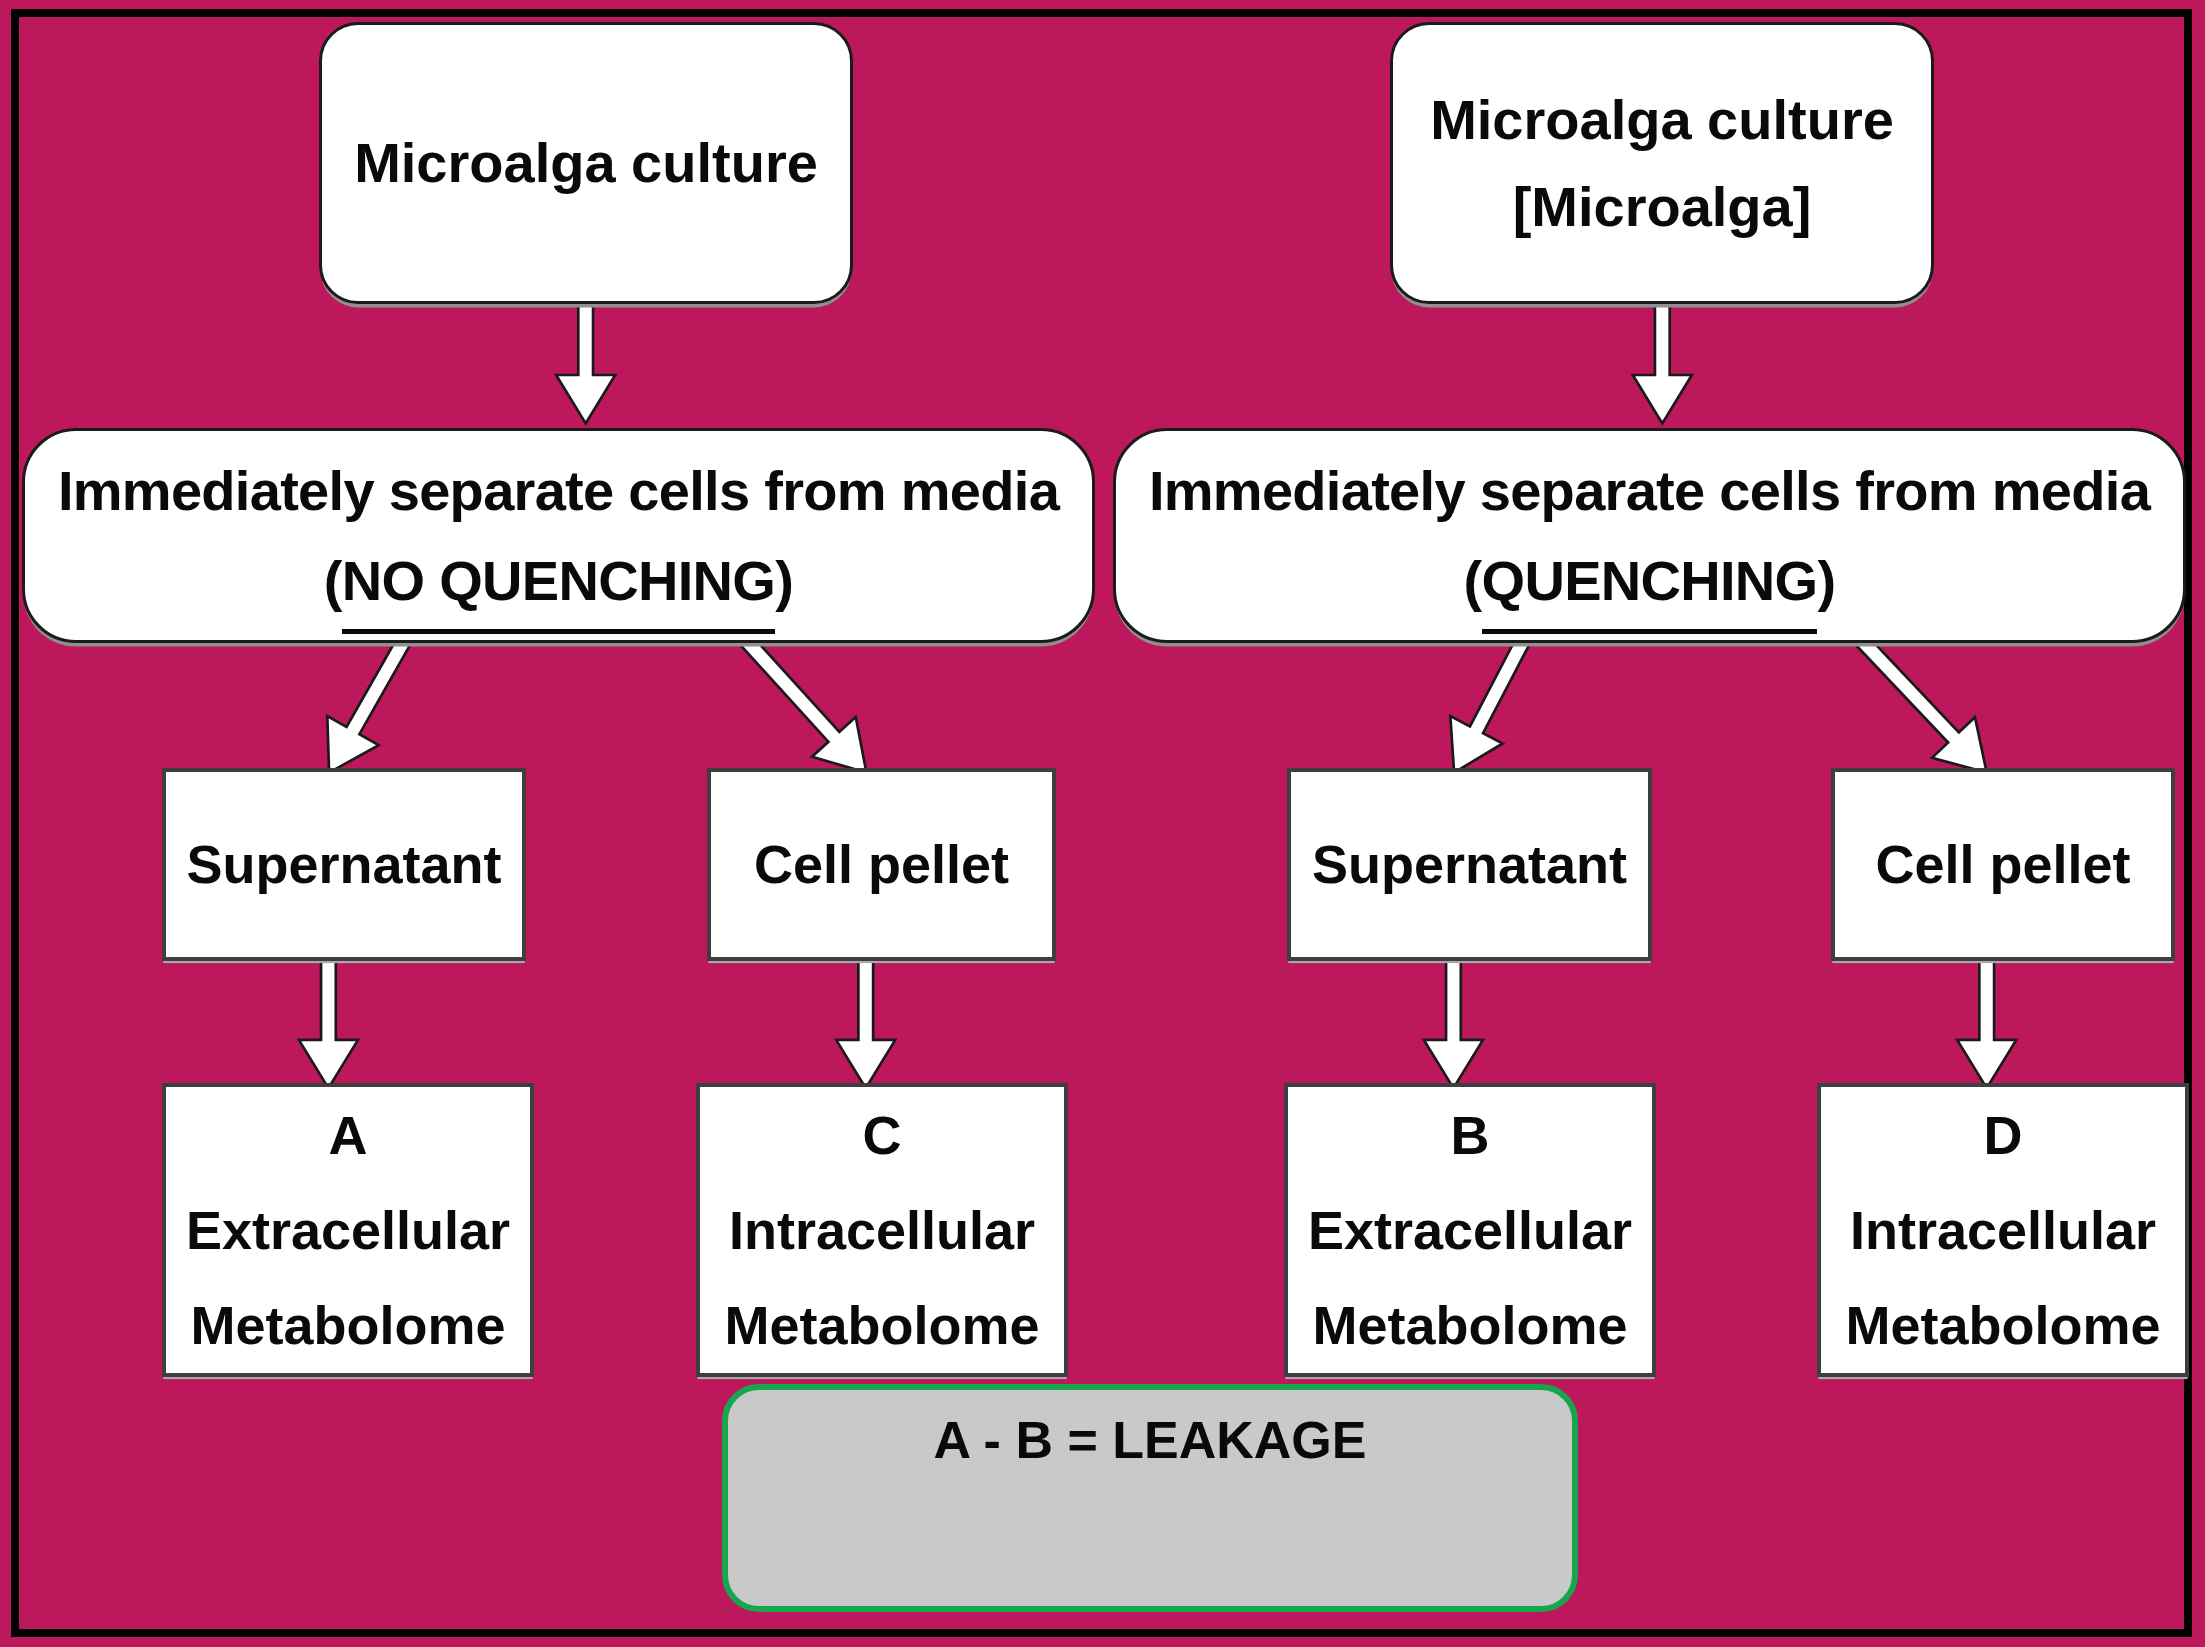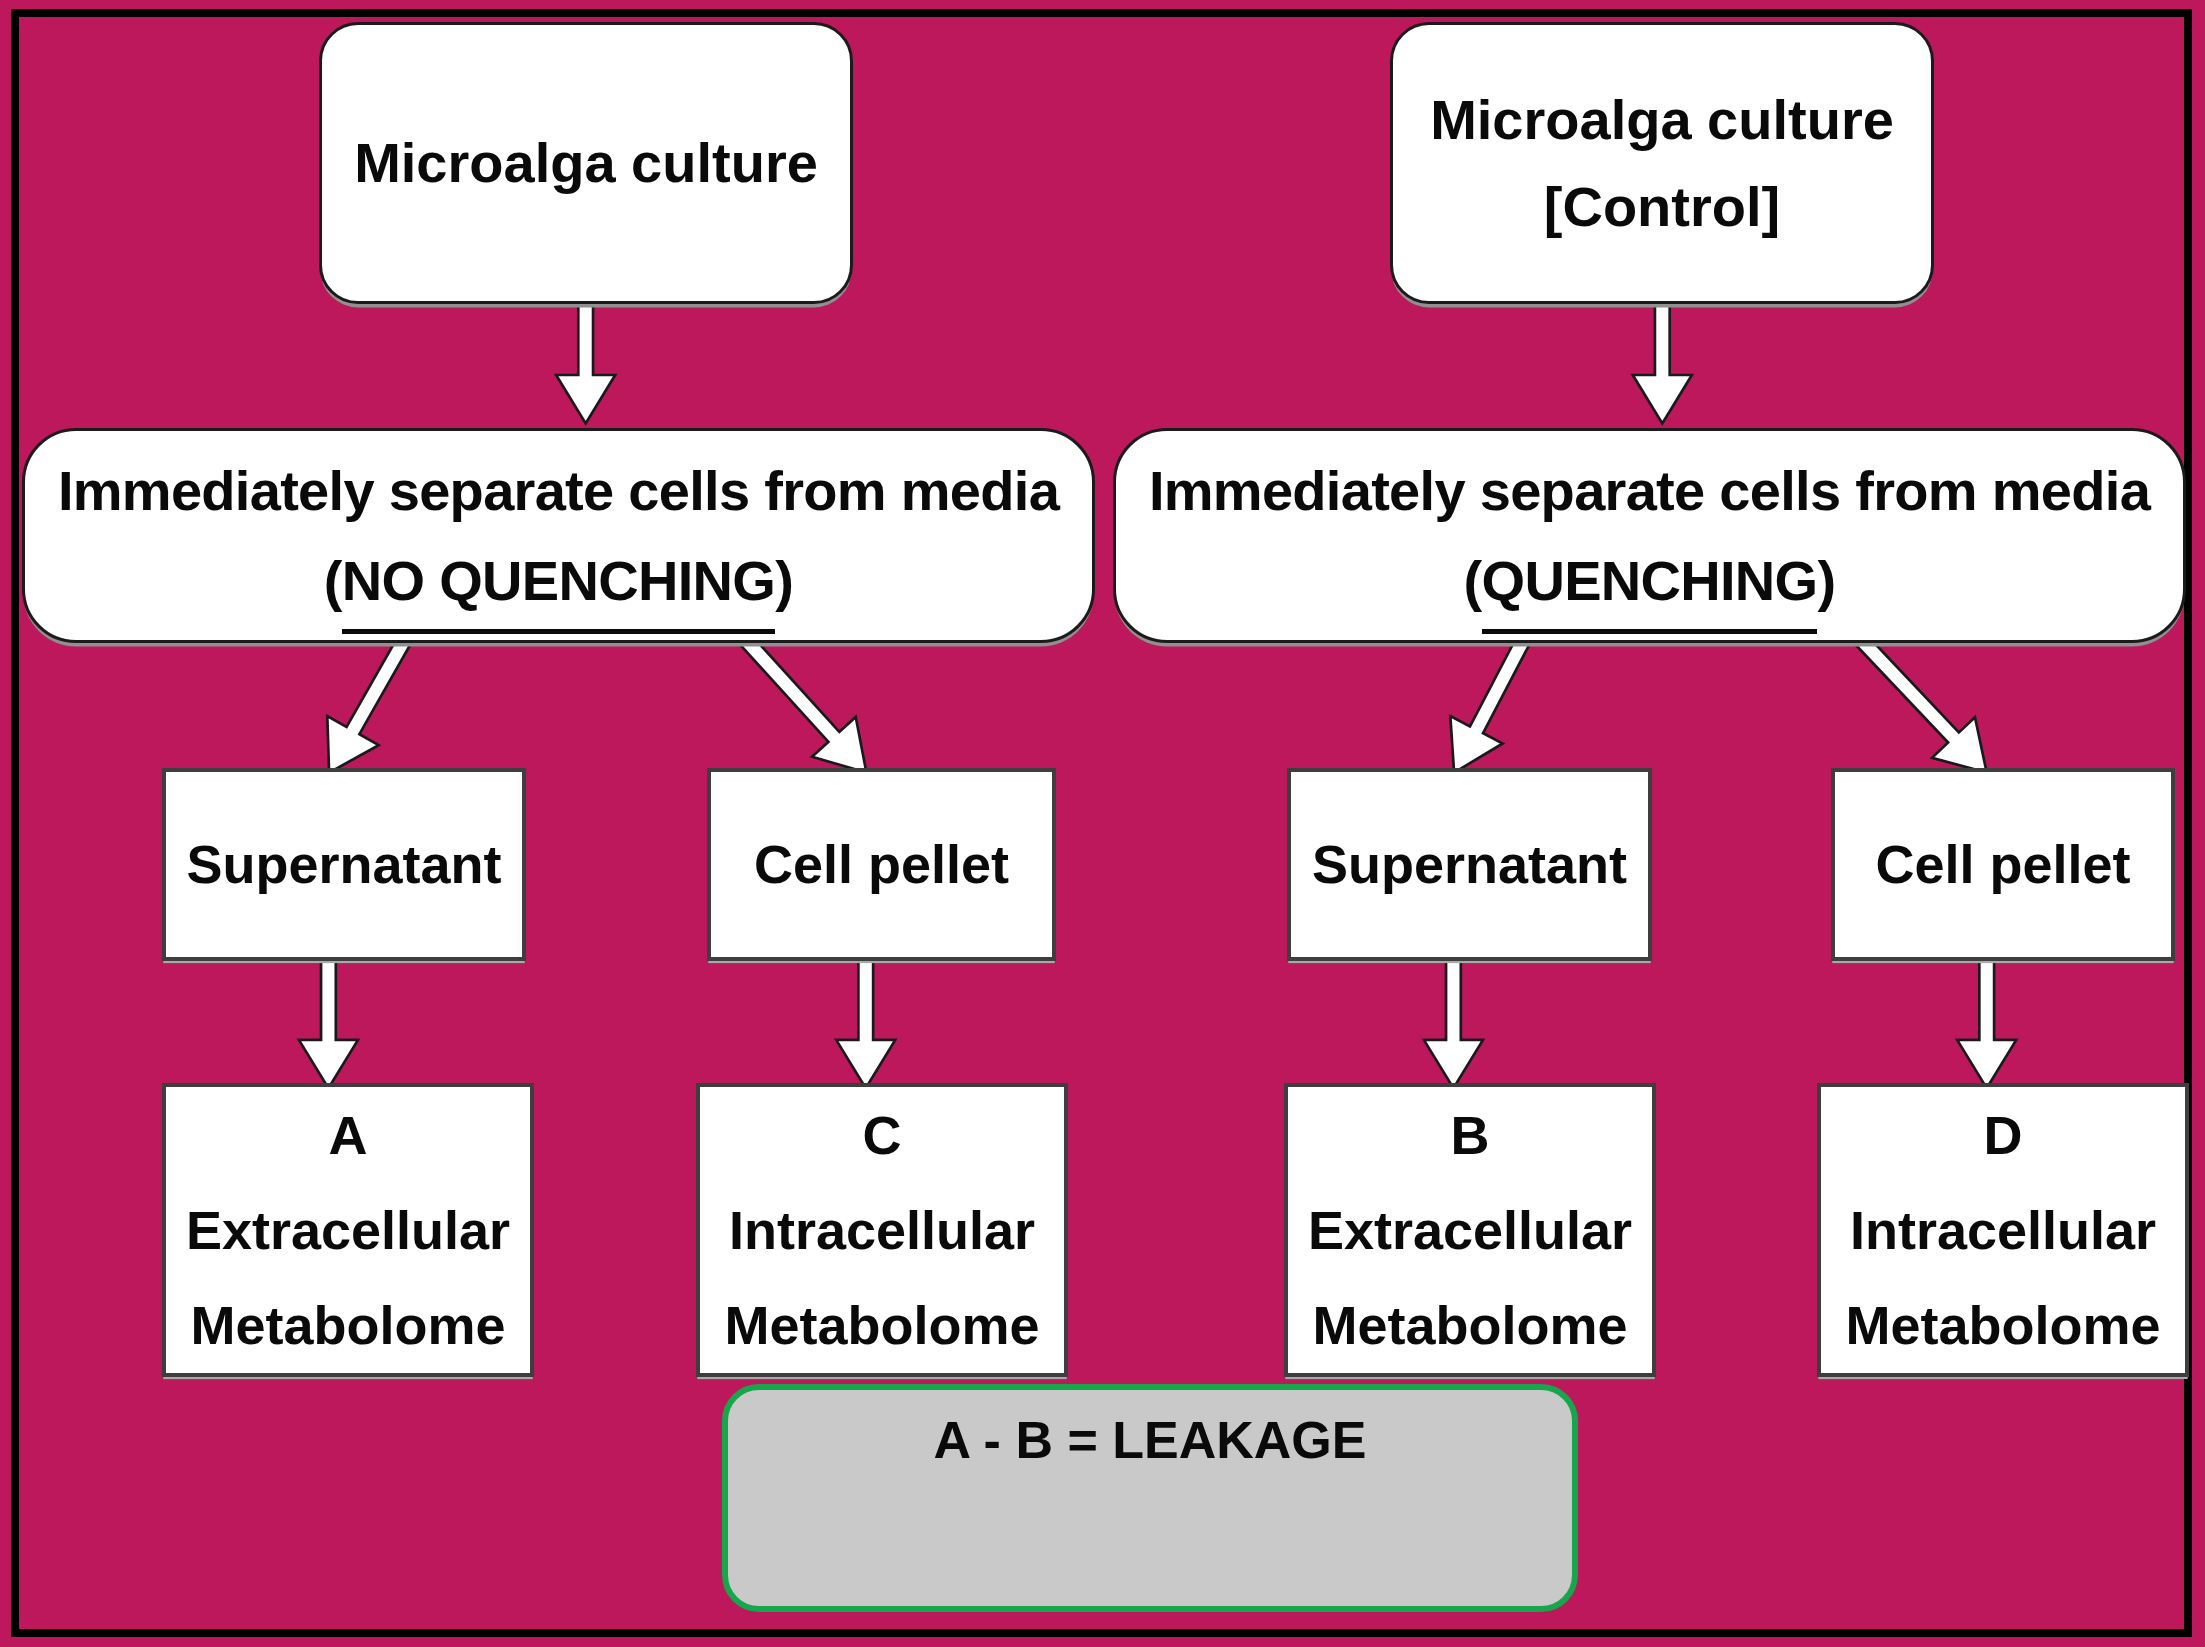--- a/index.html
+++ b/index.html
@@ -77,21 +77,21 @@
       <path d="M2153.0,1428.0L2153.0,1548.0L2120.0,1548.0L2164.0,1620.0L2208.0,1548.0L2175.0,1548.0L2175.0,1428.0Z" fill="#ffffff" stroke="#1a1a1a" stroke-width="4"></path>
       <path d="M2947.0,1428.0L2947.0,1548.0L2914.0,1548.0L2958.0,1620.0L3002.0,1548.0L2969.0,1548.0L2969.0,1428.0Z" fill="#ffffff" stroke="#1a1a1a" stroke-width="4"></path>
     </svg>
 
   <div class="box rounded t-lg" style="left:319px;top:21.5px;width:534px;height:282px;">
     <div>Microalga culture</div>
   </div>
 
   <div class="box rounded t-lg" style="left:1390px;top:21.5px;width:544px;height:282px;">
     <div>Microalga culture</div>
-    <div>[Control]</div>
+    <div>[Microalga]</div>
   </div>
 
   <div class="box rounded wide t-r2" style="left:22px;top:406px;width:1073px;height:215px;">
     <div>Immediately separate cells from media</div>
     <div>
       <span>(</span><span class="uline">NO QUENCHING</span><span>)</span>
     </div>
   </div>
 
   <div class="box rounded wide t-r2" style="left:1113px;top:406px;width:1073px;height:215px;">

